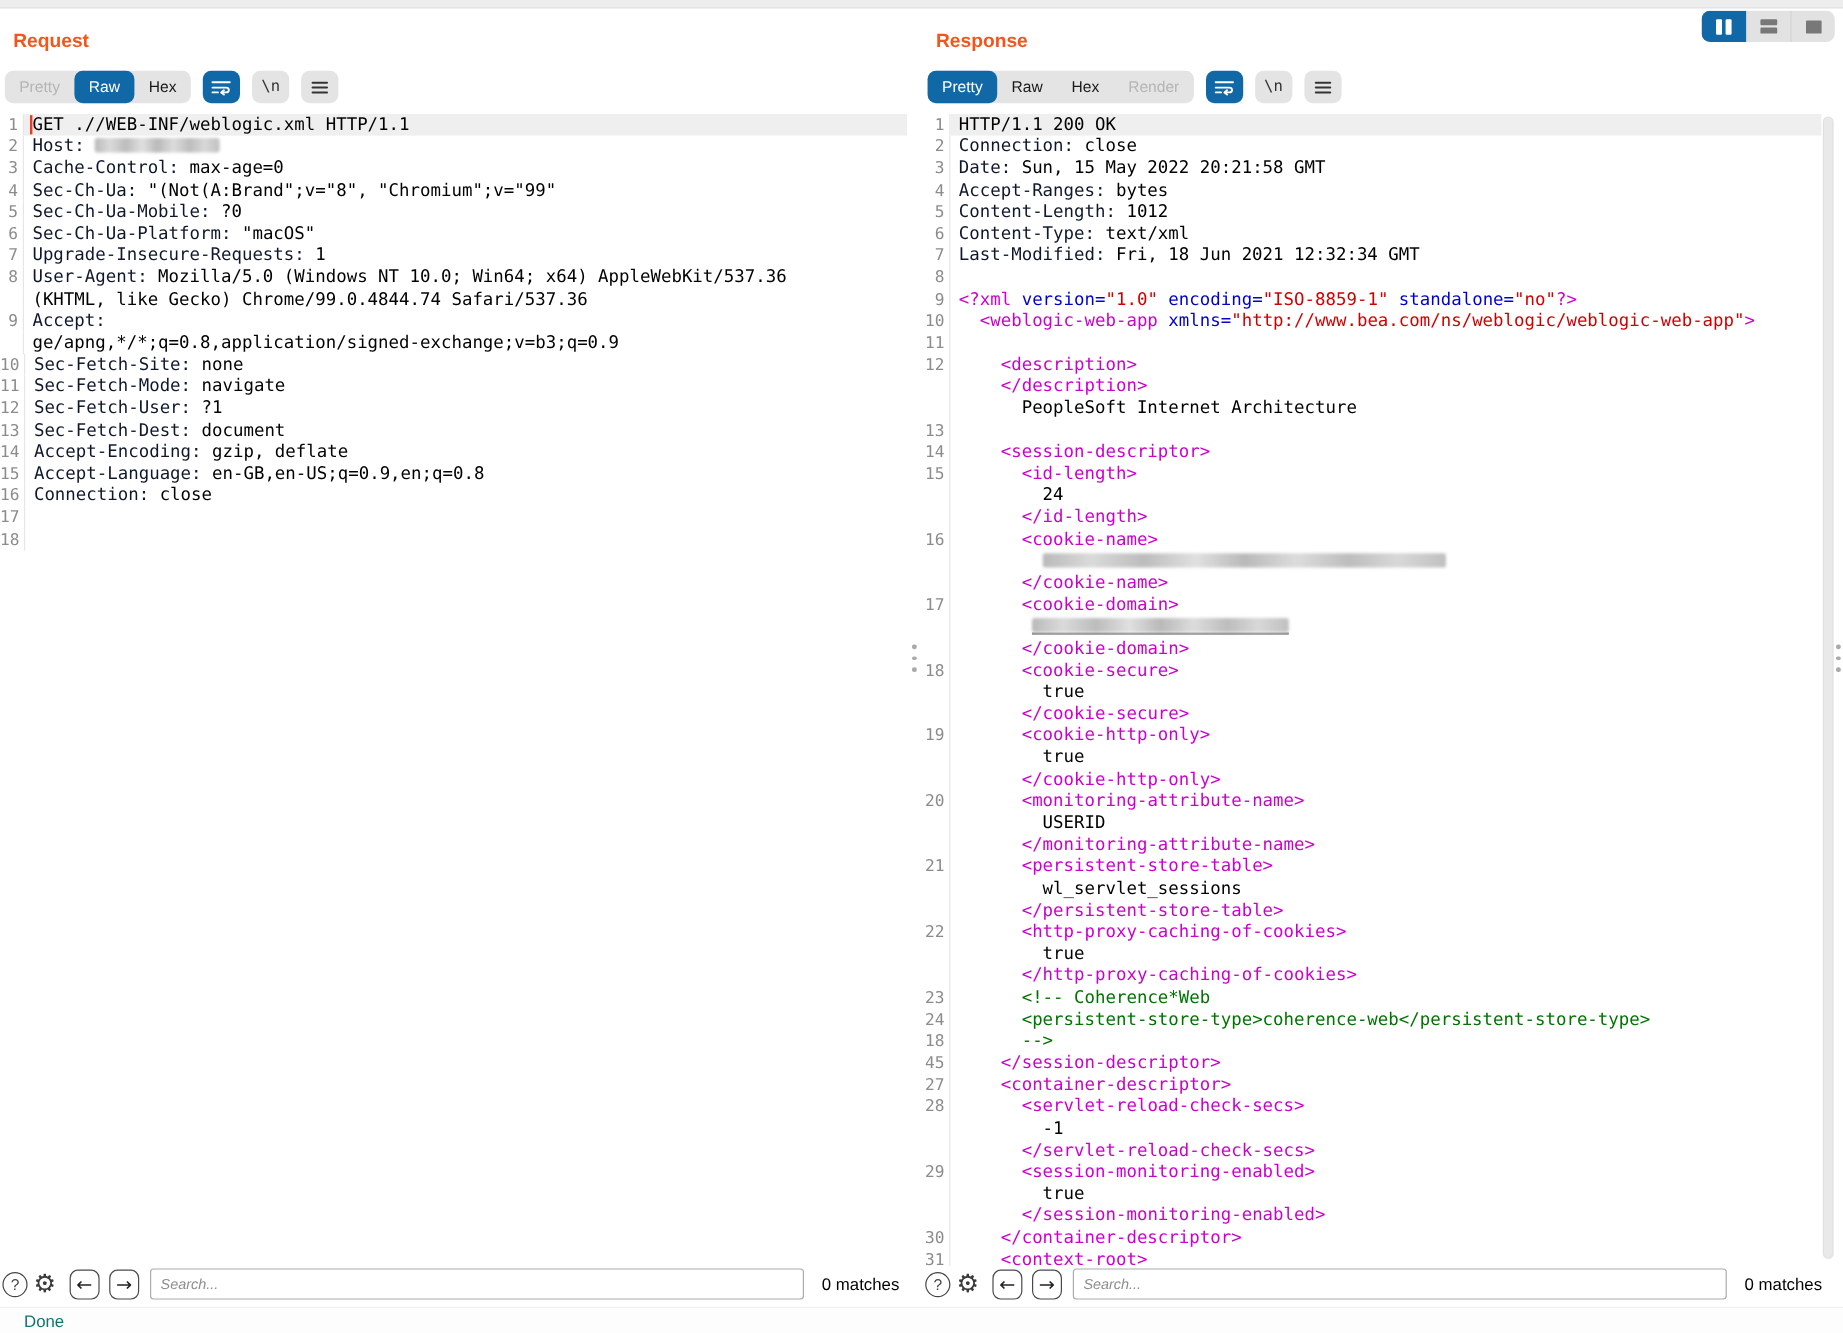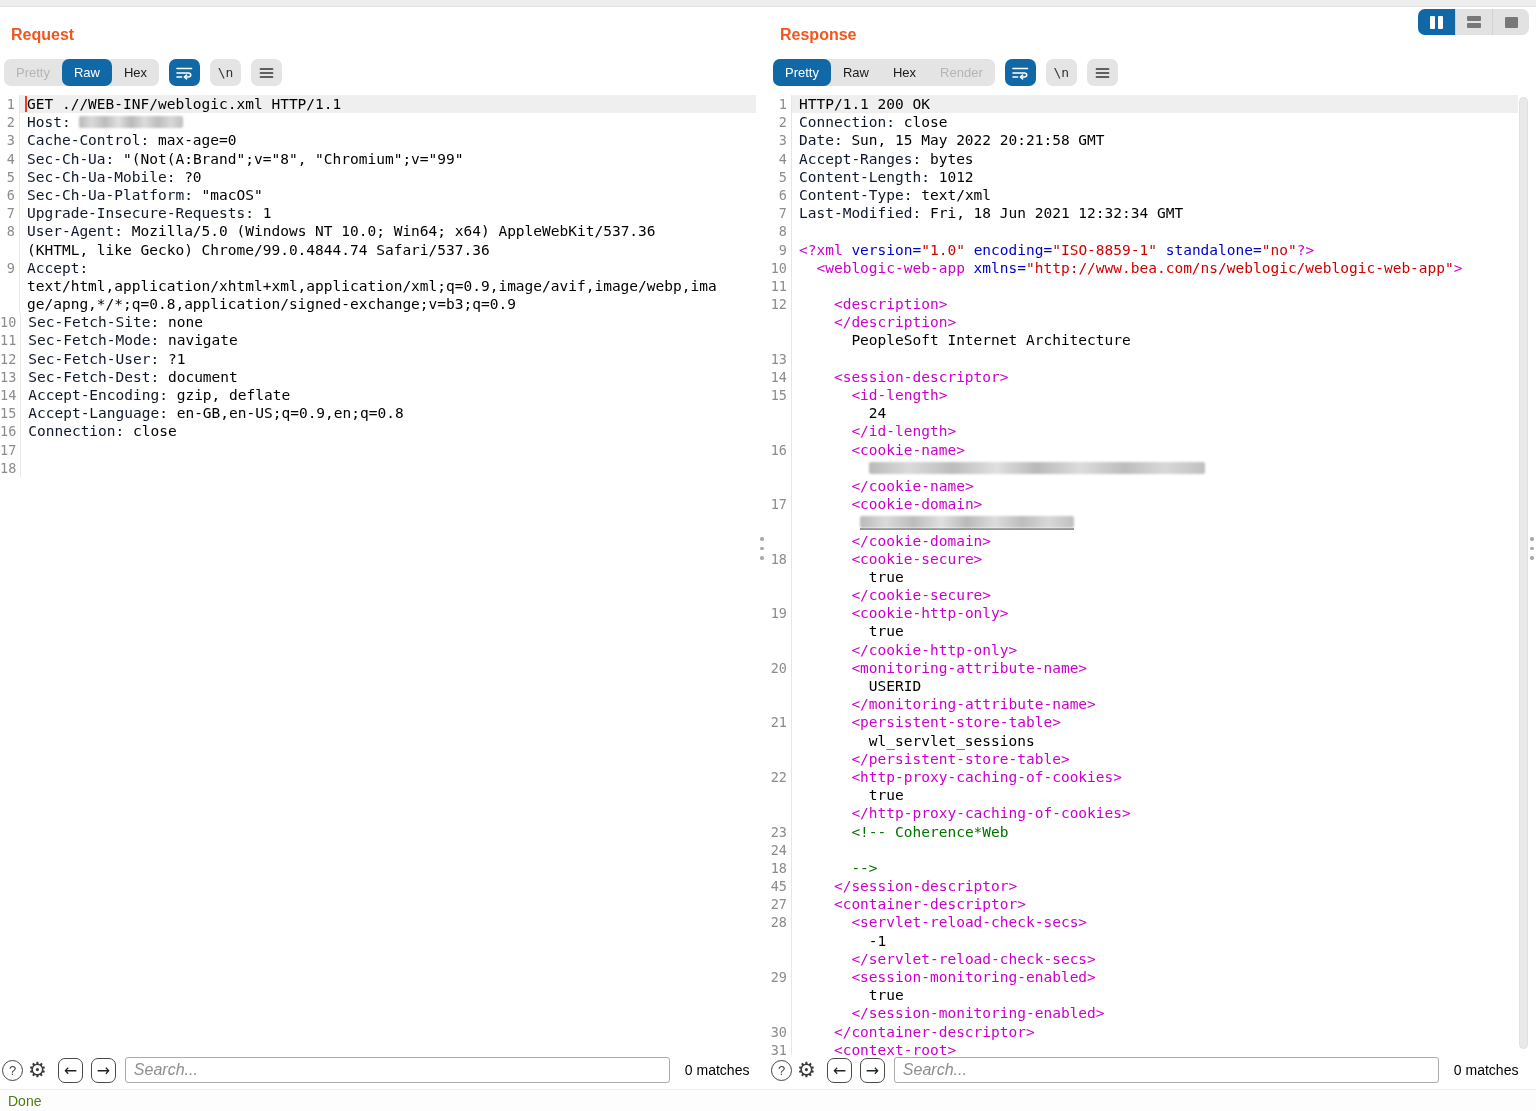--- a/index.html
+++ b/index.html
@@ -65,26 +65,26 @@
   .ic-square { width:13px; height:11px; background:#787878; border-radius:1px; }
 
   .searchbar { position:absolute; left:0; right:0; bottom:26px; height:30px; display:flex; align-items:center; padding-left:2px; background:#fff; }
   .help-btn { width:21px; height:21px; border:1.5px solid #454545; border-radius:50%; display:flex; align-items:center; justify-content:center;
               font-size:13px; color:#454545; background:#fff; flex:none; }
   .gear-btn { font-family:"DejaVu Sans",sans-serif; font-size:21px; line-height:21px; color:#3a3a3a; margin-left:5px; flex:none; }
   .nav-btn { width:25px; height:25px; border:1.5px solid #4a4a4a; border-radius:7px; background:#fff; display:flex; align-items:center; justify-content:center;
              font-family:"DejaVu Sans",sans-serif; font-size:16px; color:#222; margin-left:8px; padding:0; flex:none; }
   .nav-btn.first { margin-left:11px; }
   .search-input { margin-left:9px; height:26px; width:545px; border:1px solid #ababab; border-radius:3px; padding:0 8px;
-                  font-family:"Liberation Sans",sans-serif; font-size:16px; color:#222; }
+                  font-family:"Liberation Sans",sans-serif; font-size:12px; color:#222; }
   .search-input::placeholder { font-style:italic; color:#8e8e8e; }
   .matches { margin-left:15px; font-size:14px; color:#000; white-space:nowrap; }
 
-  .statusbar { position:absolute; left:0; right:0; bottom:0; height:22px; display:flex; align-items:center; padding-left:8px;
-               font-size:14px; color:#4d7c0f; background:#fdfdfd; border-top:1px solid #f0f0f0; }
+  .statusbar { position:absolute; left:0; right:0; bottom:0; height:22px; display:flex; align-items:center; padding-left:20px;
+               font-size:14px; color:#0f766e; background:#fdfdfd; border-top:1px solid #f0f0f0; }
 </style>
 </head>
 <body>
 
 <div class="top-strip"></div>
 
 <div class="pane pane-request">
   <div class="panel-title">Request</div>
   <div class="tabbar">
     <div class="tabgroup" id="req-tabs">
@@ -117,21 +117,20 @@
       <div class="row hl"><div class="ln">1</div><div class="code"><span class="cursor"></span><span class="tp">GET .//WEB-INF/weblogic.xml HTTP/1.1</span></div></div>
       <div class="row"><div class="ln">2</div><div class="code"><span class="th">Host:</span><span class="tp"> </span><span class="redact" style="width: 104px;"></span></div></div>
       <div class="row"><div class="ln">3</div><div class="code"><span class="th">Cache-Control:</span><span class="tp"> max-age=0</span></div></div>
       <div class="row"><div class="ln">4</div><div class="code"><span class="th">Sec-Ch-Ua:</span><span class="tp"> "(Not(A:Brand";v="8", "Chromium";v="99"</span></div></div>
       <div class="row"><div class="ln">5</div><div class="code"><span class="th">Sec-Ch-Ua-Mobile:</span><span class="tp"> ?0</span></div></div>
       <div class="row"><div class="ln">6</div><div class="code"><span class="th">Sec-Ch-Ua-Platform:</span><span class="tp"> "macOS"</span></div></div>
       <div class="row"><div class="ln">7</div><div class="code"><span class="th">Upgrade-Insecure-Requests:</span><span class="tp"> 1</span></div></div>
       <div class="row"><div class="ln">8</div><div class="code"><span class="th">User-Agent:</span><span class="tp"> Mozilla/5.0 (Windows NT 10.0; Win64; x64) AppleWebKit/537.36</span></div></div>
       <div class="row"><div class="ln"></div><div class="code"><span class="tp">(KHTML, like Gecko) Chrome/99.0.4844.74 Safari/537.36</span></div></div>
       <div class="row"><div class="ln">9</div><div class="code"><span class="th">Accept:</span></div></div>
-      <div class="row"><div class="ln"></div><div class="code"><span class="tp">text/html,application/xhtml+xml,application/xml;q=0.9,image/avif,image/webp,ima</span></div></div>
       <div class="row"><div class="ln"></div><div class="code"><span class="tp">ge/apng,*/*;q=0.8,application/signed-exchange;v=b3;q=0.9</span></div></div>
       <div class="row"><div class="ln">10</div><div class="code"><span class="th">Sec-Fetch-Site:</span><span class="tp"> none</span></div></div>
       <div class="row"><div class="ln">11</div><div class="code"><span class="th">Sec-Fetch-Mode:</span><span class="tp"> navigate</span></div></div>
       <div class="row"><div class="ln">12</div><div class="code"><span class="th">Sec-Fetch-User:</span><span class="tp"> ?1</span></div></div>
       <div class="row"><div class="ln">13</div><div class="code"><span class="th">Sec-Fetch-Dest:</span><span class="tp"> document</span></div></div>
       <div class="row"><div class="ln">14</div><div class="code"><span class="th">Accept-Encoding:</span><span class="tp"> gzip, deflate</span></div></div>
       <div class="row"><div class="ln">15</div><div class="code"><span class="th">Accept-Language:</span><span class="tp"> en-GB,en-US;q=0.9,en;q=0.8</span></div></div>
       <div class="row"><div class="ln">16</div><div class="code"><span class="th">Connection:</span><span class="tp"> close</span></div></div>
       <div class="row"><div class="ln">17</div><div class="code"></div></div>
       <div class="row"><div class="ln">18</div><div class="code"></div></div>
@@ -211,21 +210,21 @@
       <div class="row"><div class="ln">20</div><div class="code"><span class="tp">      </span><span class="tt">&lt;monitoring-attribute-name&gt;</span></div></div>
       <div class="row"><div class="ln"></div><div class="code"><span class="tp">        USERID</span></div></div>
       <div class="row"><div class="ln"></div><div class="code"><span class="tp">      </span><span class="tt">&lt;/monitoring-attribute-name&gt;</span></div></div>
       <div class="row"><div class="ln">21</div><div class="code"><span class="tp">      </span><span class="tt">&lt;persistent-store-table&gt;</span></div></div>
       <div class="row"><div class="ln"></div><div class="code"><span class="tp">        wl_servlet_sessions</span></div></div>
       <div class="row"><div class="ln"></div><div class="code"><span class="tp">      </span><span class="tt">&lt;/persistent-store-table&gt;</span></div></div>
       <div class="row"><div class="ln">22</div><div class="code"><span class="tp">      </span><span class="tt">&lt;http-proxy-caching-of-cookies&gt;</span></div></div>
       <div class="row"><div class="ln"></div><div class="code"><span class="tp">        true</span></div></div>
       <div class="row"><div class="ln"></div><div class="code"><span class="tp">      </span><span class="tt">&lt;/http-proxy-caching-of-cookies&gt;</span></div></div>
       <div class="row"><div class="ln">23</div><div class="code"><span class="tp">      </span><span class="tc">&lt;!-- Coherence*Web</span></div></div>
-      <div class="row"><div class="ln">24</div><div class="code"><span class="tp">      </span></div></div>
+      <div class="row"><div class="ln">24</div><div class="code"><span class="tp">      </span><span class="tc">&lt;persistent-store-type&gt;coherence-web&lt;/persistent-store-type&gt;</span></div></div>
       <div class="row"><div class="ln">18</div><div class="code"><span class="tp">      </span><span class="tc">--&gt;</span></div></div>
       <div class="row"><div class="ln">45</div><div class="code"><span class="tp">    </span><span class="tt">&lt;/session-descriptor&gt;</span></div></div>
       <div class="row"><div class="ln">27</div><div class="code"><span class="tp">    </span><span class="tt">&lt;container-descriptor&gt;</span></div></div>
       <div class="row"><div class="ln">28</div><div class="code"><span class="tp">      </span><span class="tt">&lt;servlet-reload-check-secs&gt;</span></div></div>
       <div class="row"><div class="ln"></div><div class="code"><span class="tp">        -1</span></div></div>
       <div class="row"><div class="ln"></div><div class="code"><span class="tp">      </span><span class="tt">&lt;/servlet-reload-check-secs&gt;</span></div></div>
       <div class="row"><div class="ln">29</div><div class="code"><span class="tp">      </span><span class="tt">&lt;session-monitoring-enabled&gt;</span></div></div>
       <div class="row"><div class="ln"></div><div class="code"><span class="tp">        true</span></div></div>
       <div class="row"><div class="ln"></div><div class="code"><span class="tp">      </span><span class="tt">&lt;/session-monitoring-enabled&gt;</span></div></div>
       <div class="row"><div class="ln">30</div><div class="code"><span class="tp">    </span><span class="tt">&lt;/container-descriptor&gt;</span></div></div>

